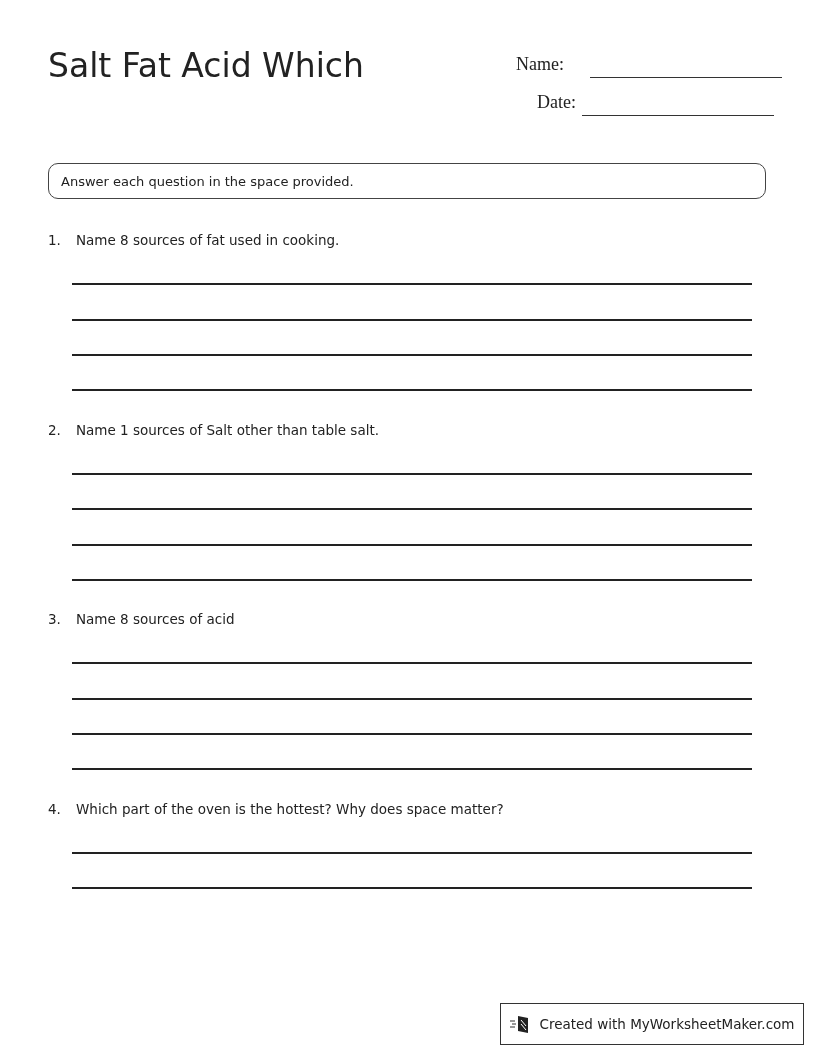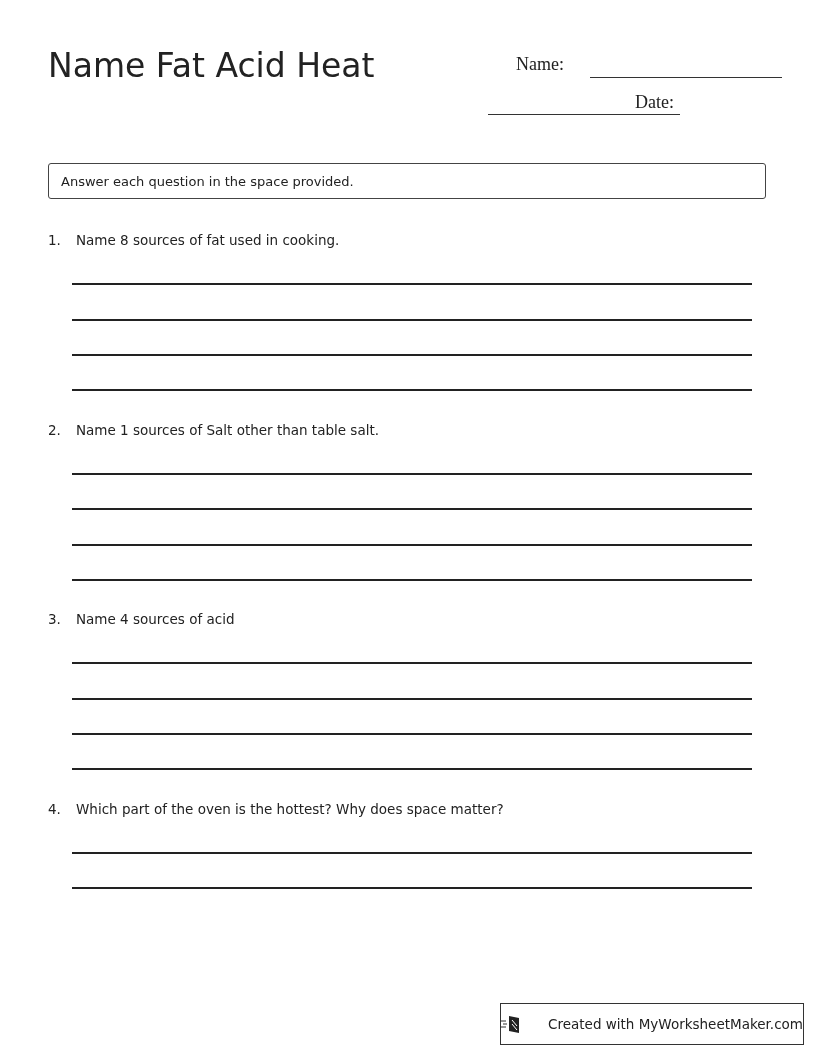--- a/index.html
+++ b/index.html
@@ -1,37 +1,37 @@
 <!DOCTYPE html>
 <html><head>
 <meta charset="utf-8">
 <style>
   html, body { margin: 0; padding: 0; background: #ffffff; }
   body { width: 816px; height: 1056px; position: relative; overflow: hidden; font-family: "DejaVu Sans", sans-serif; color: #222; }
   .title { position: absolute; left: 48px; top: 46px; font-size: 33px; font-weight: normal; color: #222; letter-spacing: 0px; }
   .field-row { position: absolute; display: flex; align-items: flex-end; }
   .field-label { font-family: "Liberation Serif", serif; font-size: 18px; color: #222; text-align: right; width: 60px; margin-right: 6px; }
   .field-line { width: 192px; border-bottom: 1.5px solid #333; height: 1px; margin-bottom: -3px; }
-  .instructions { position: absolute; left: 48px; top: 163px; width: 718px; height: 36px; border: 1px solid #444; border-radius: 3px; box-sizing: border-box; padding: 4px 12px; display: flex; align-items: center; font-size: 13px; color: #222; }
+  .instructions { position: absolute; left: 48px; top: 163px; width: 718px; height: 36px; border: 1px solid #444; border-radius: 10px; box-sizing: border-box; padding: 4px 12px; display: flex; align-items: center; font-size: 13px; color: #222; }
   .question { position: absolute; left: 48px; font-size: 13.5px; color: #222; display: flex; }
   .qnum { width: 28px; }
   .answer-line { position: absolute; left: 72px; width: 680px; border-top: 2px solid #222; height: 0; }
-  .footer { position: absolute; left: 500px; top: 1003px; width: 304px; height: 42px; border: 1px solid #333; box-sizing: border-box; display: flex; align-items: center; justify-content: space-between; font-size: 13.5px; color: #222; }
+  .footer { position: absolute; left: 500px; top: 1003px; width: 304px; height: 42px; border: 1px solid #333; box-sizing: border-box; display: flex; align-items: center; justify-content: center; font-size: 13.5px; color: #222; }
   .footer-icon { width: 22px; height: 20px; margin-right: 8px; position: relative; }
 </style>
 </head>
 <body>
 
-<div class="title">Name Fat Acid Heat</div>
+<div class="title">Salt Fat Acid Which</div>
 
 <div class="field-row" style="left:504px; top:54px;gap:20px;">
   <span class="field-label">Name:</span>
   <span class="field-line"></span>
 </div>
-<div class="field-row" style="left:488px; top:92px;flex-direction:column;">
+<div class="field-row" style="left:516px; top:92px;">
   <span class="field-label">Date:</span>
   <span class="field-line"></span>
 </div>
 
 <div class="instructions">
   <span>Answer each question in the space provided.</span>
 </div>
 
 <div class="question" style="top:232px;">
   <span class="qnum">1.</span>
@@ -46,21 +46,21 @@
   <span class="qnum">2.</span>
   <span>Name 1 sources of Salt other than table salt.</span>
 </div>
 <div class="answer-line" style="top:473px;"></div>
 <div class="answer-line" style="top:508px;"></div>
 <div class="answer-line" style="top:544px;"></div>
 <div class="answer-line" style="top:579px;"></div>
 
 <div class="question" style="top:611px;">
   <span class="qnum">3.</span>
-  <span>Name 4 sources of acid</span>
+  <span>Name 8 sources of acid</span>
 </div>
 <div class="answer-line" style="top:662px;"></div>
 <div class="answer-line" style="top:698px;"></div>
 <div class="answer-line" style="top:733px;"></div>
 <div class="answer-line" style="top:768px;"></div>
 
 <div class="question" style="top:801px;">
   <span class="qnum">4.</span>
   <span>Which part of the oven is the hottest? Why does space matter?</span>
 </div>

